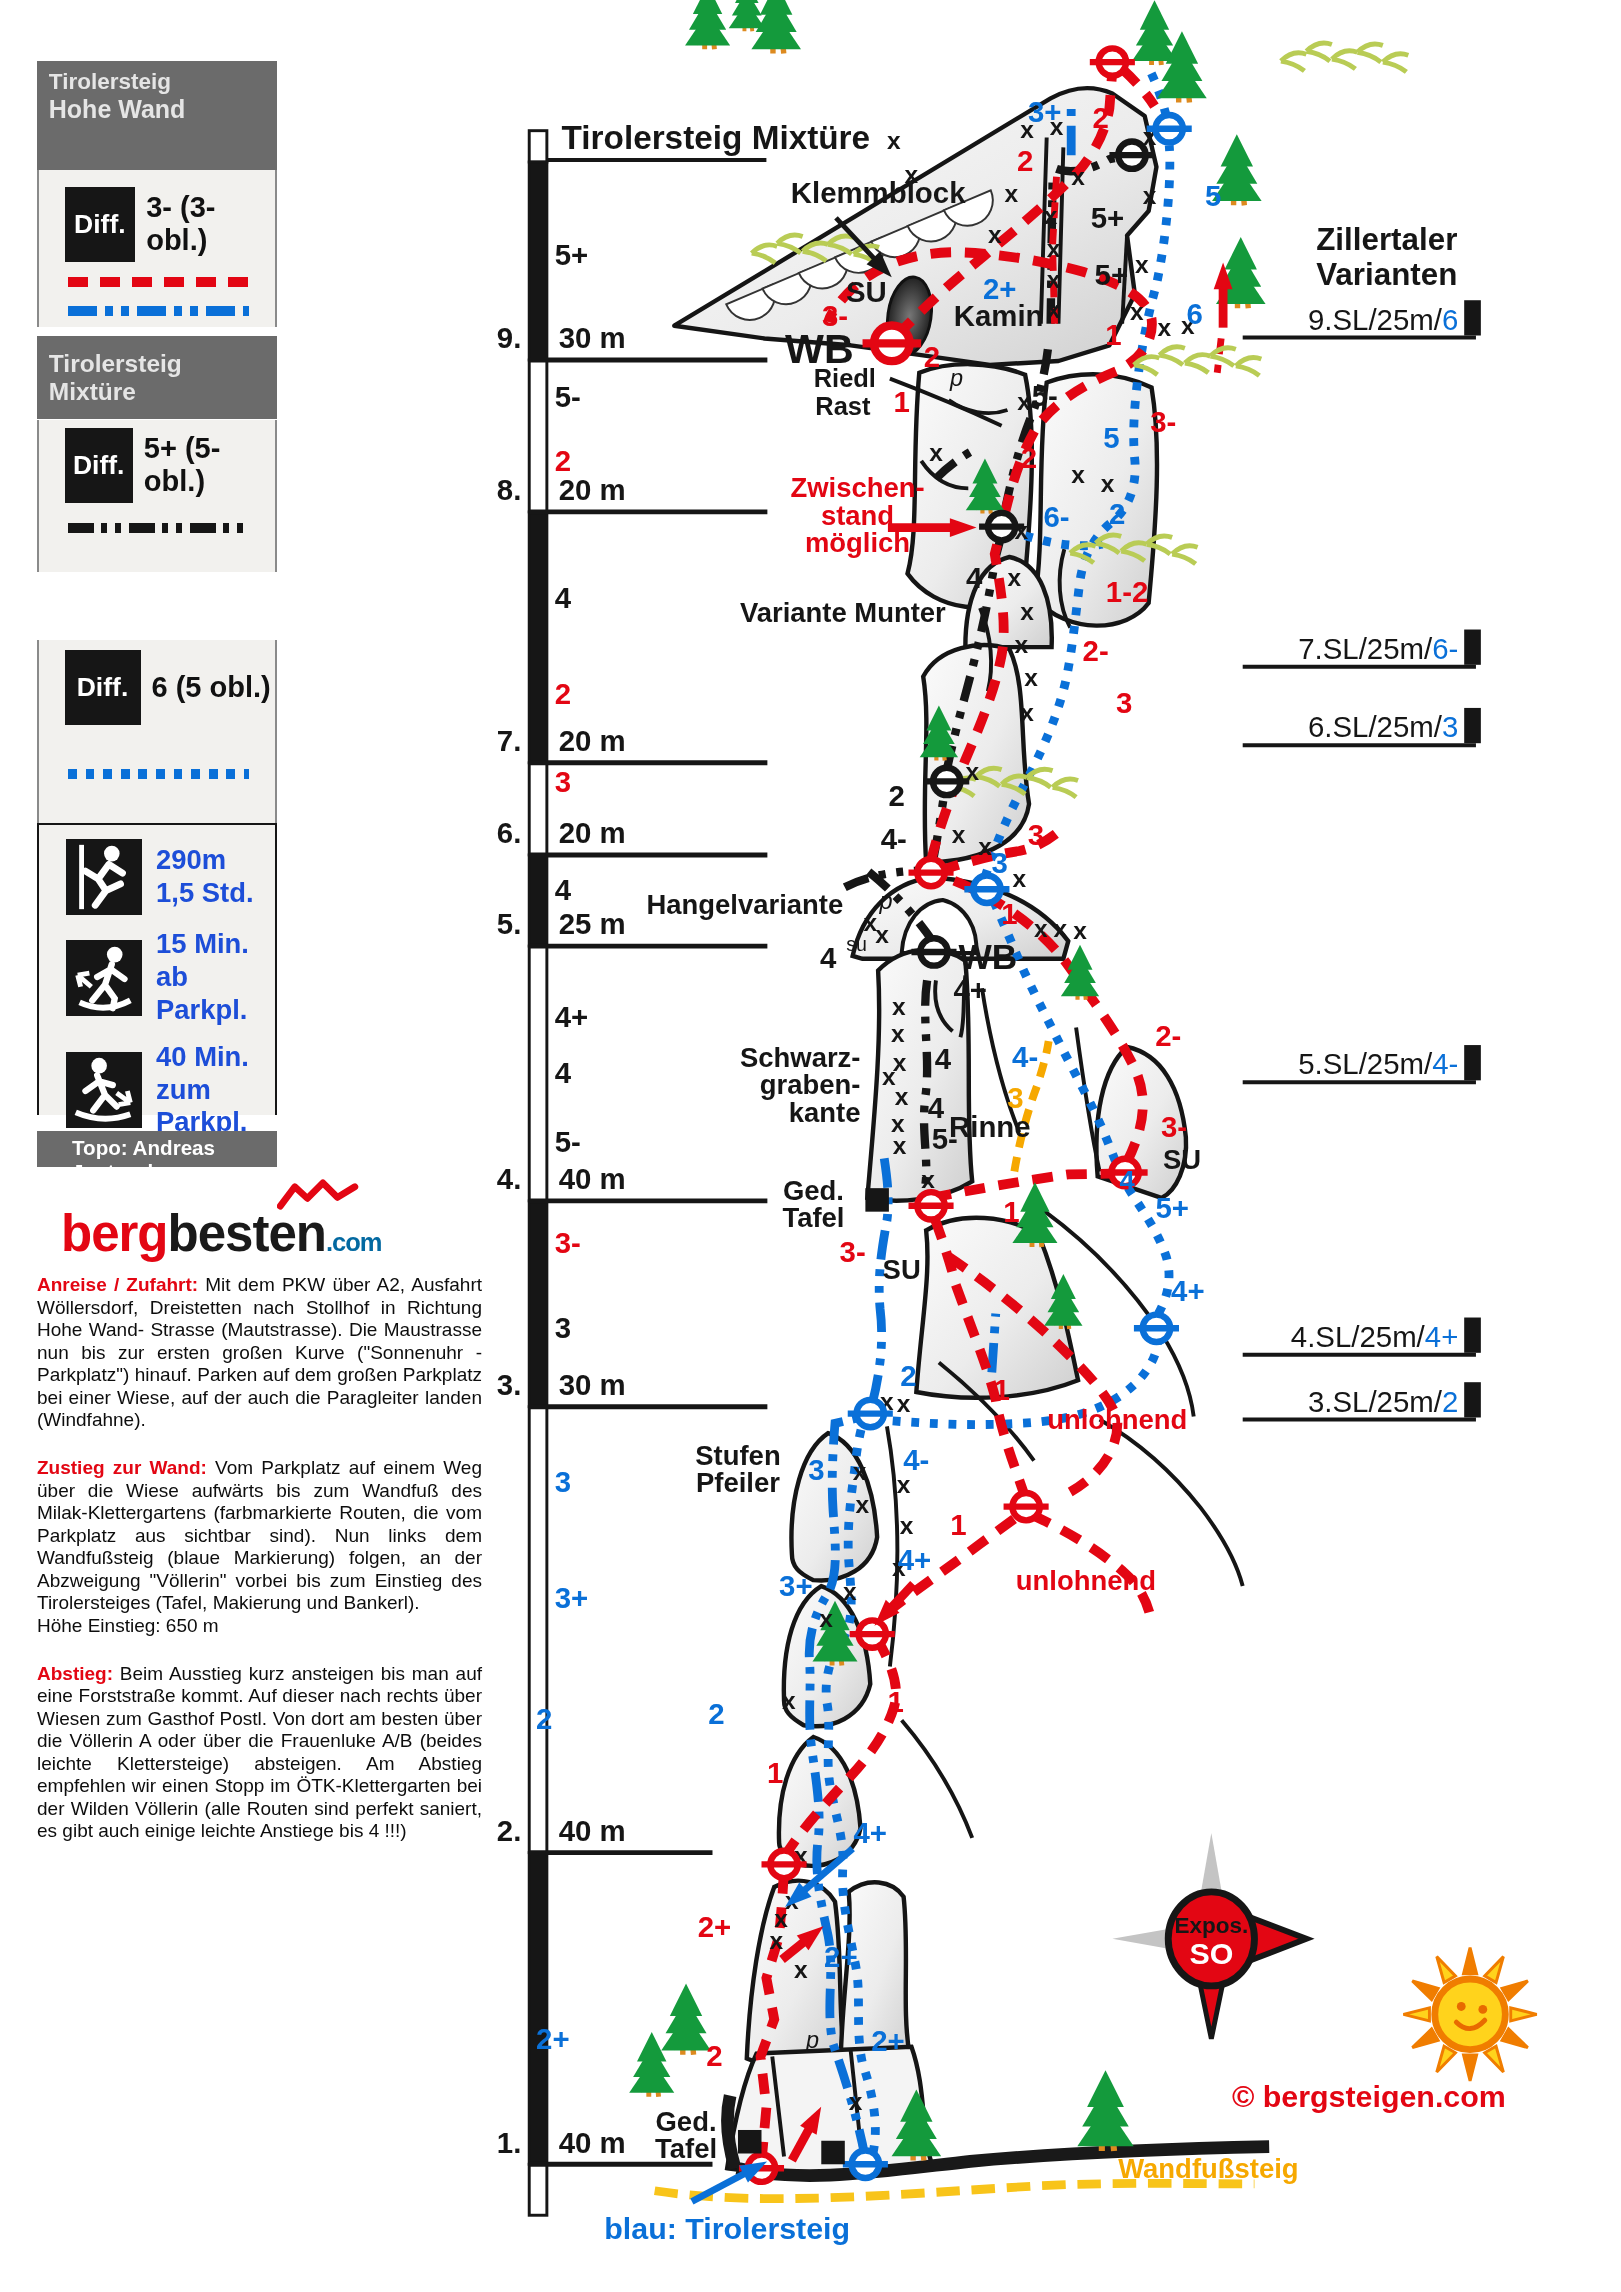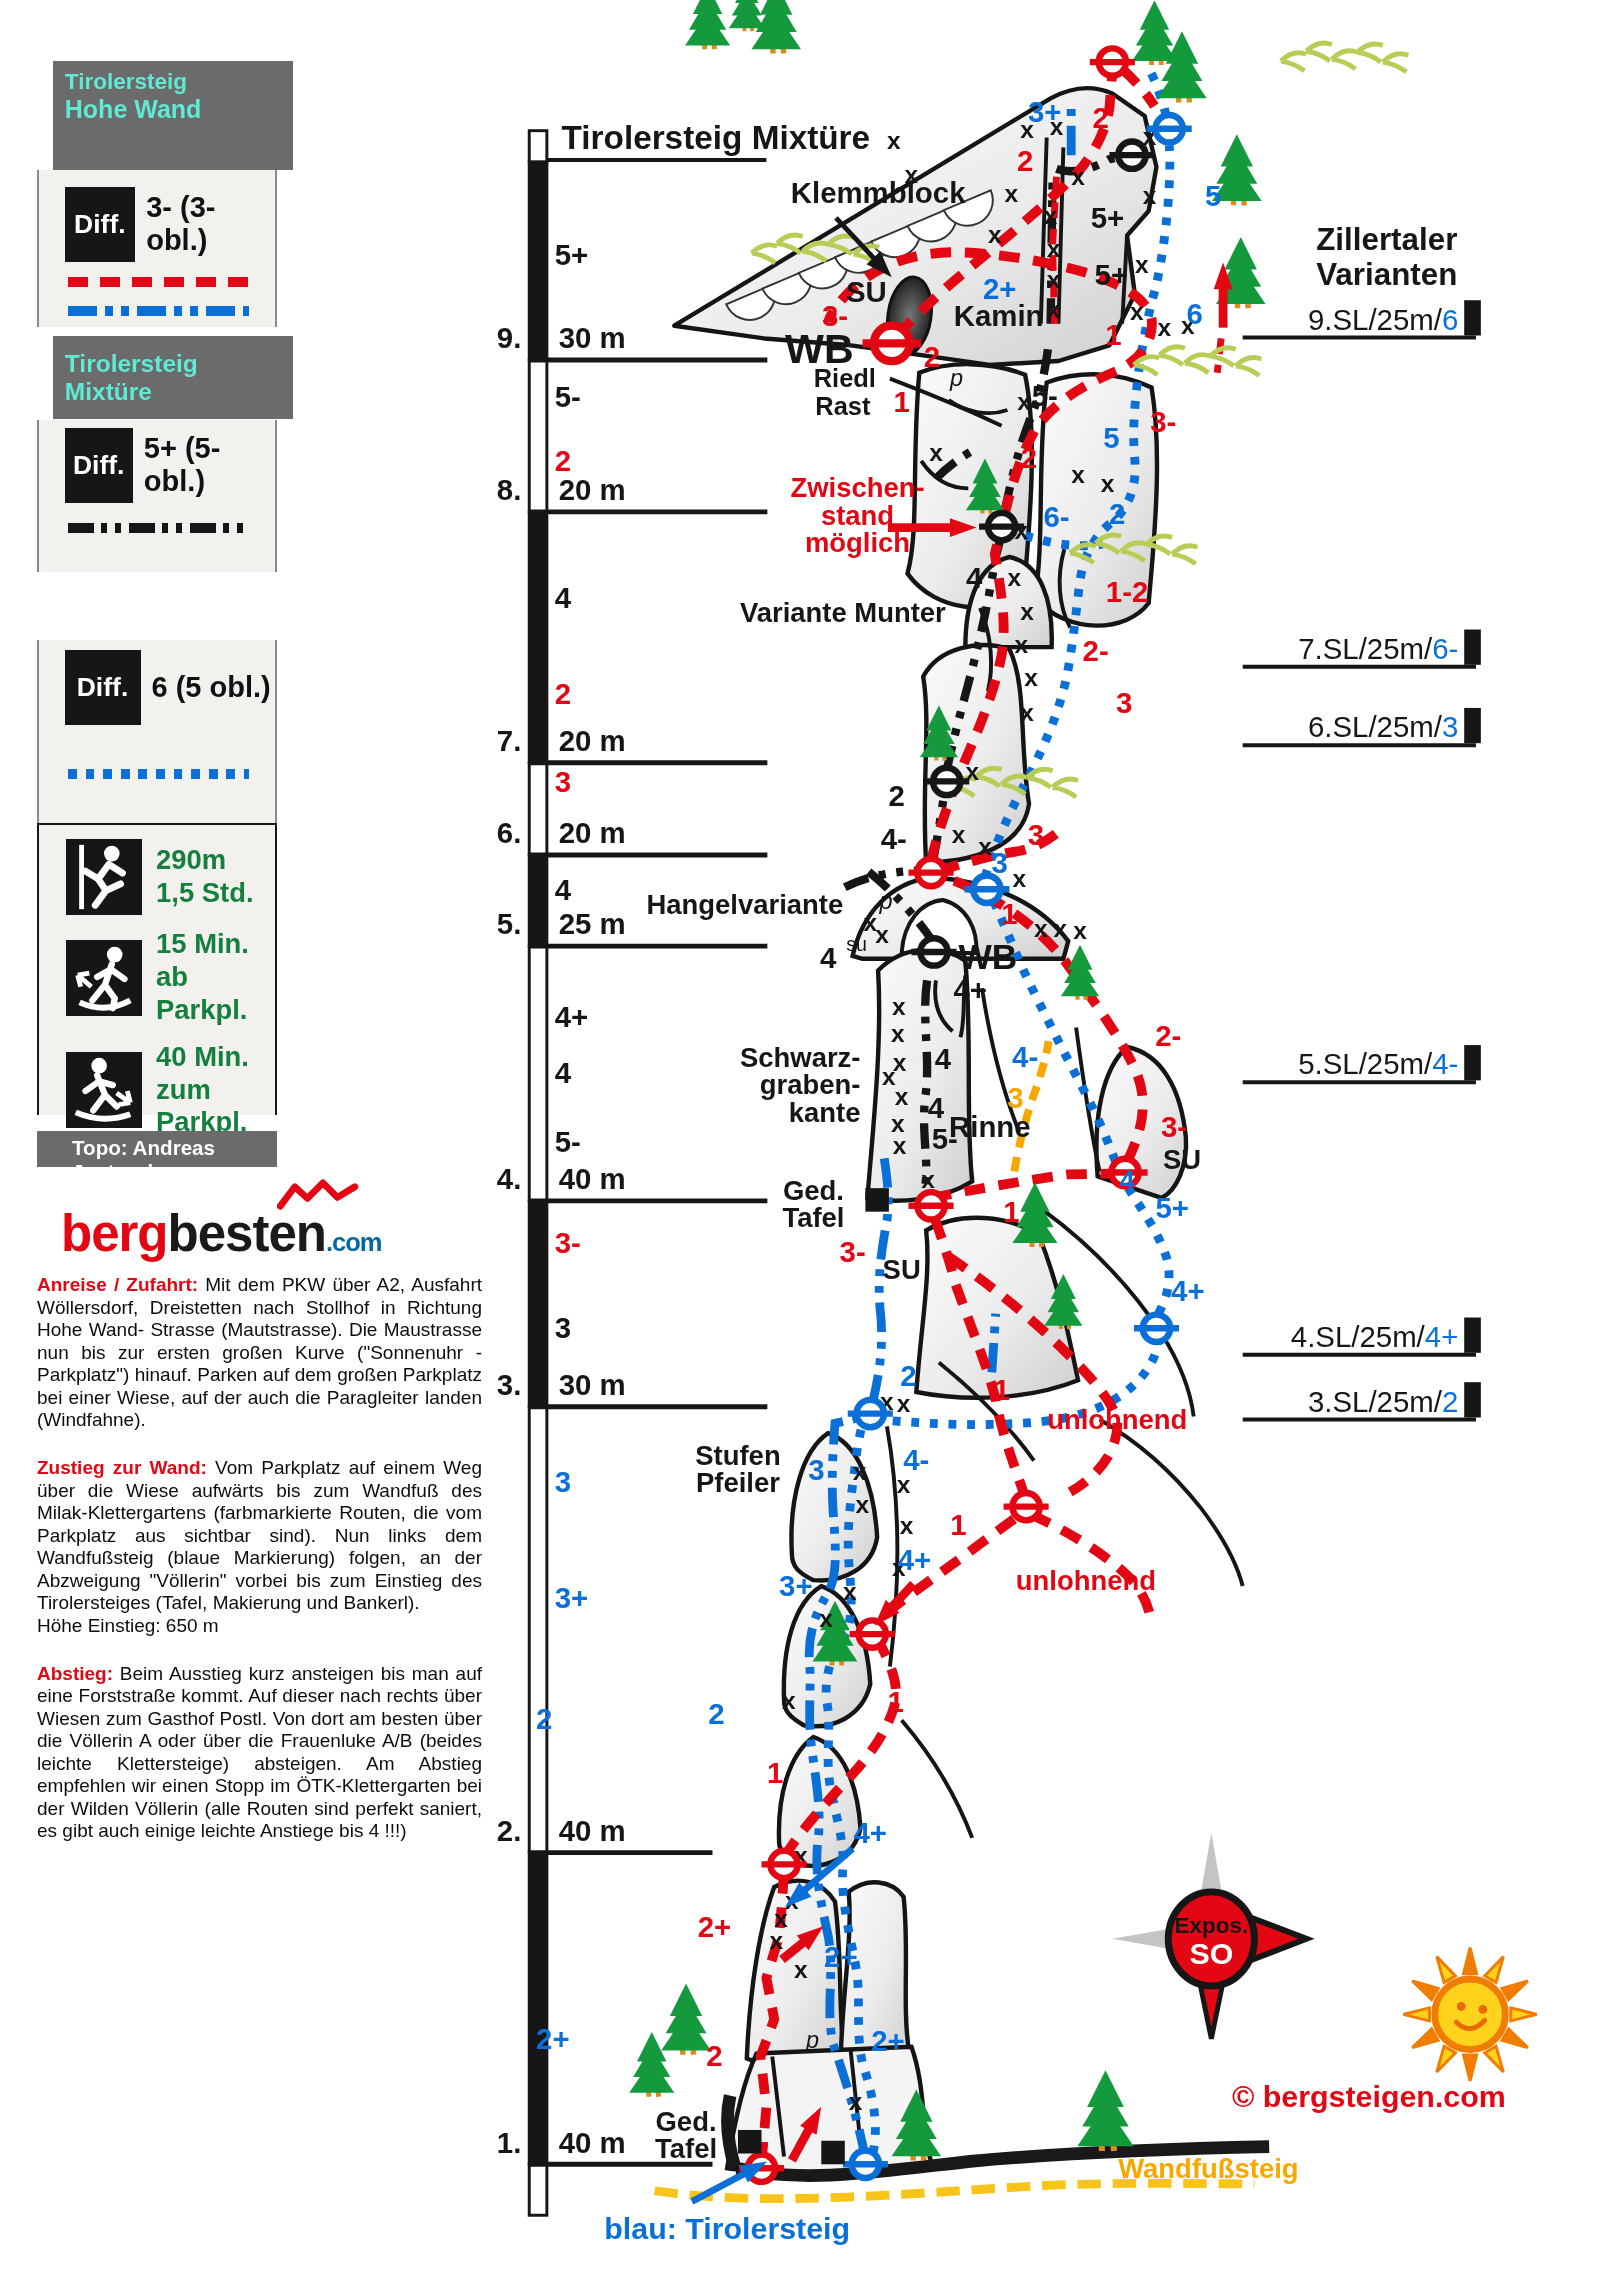--- a/index.html
+++ b/index.html
@@ -1,34 +1,34 @@
 <!DOCTYPE html>
 <html><head>
 <meta charset="utf-8">
 <style>
   html,body{margin:0;padding:0;background:#fff;}
   #page{position:relative;width:1621px;height:2293px;background:#fff;overflow:hidden;
         font-family:"Liberation Sans",sans-serif;color:#111;}
   #topo-svg{position:absolute;left:0;top:0;}
   .absbox{position:absolute;box-sizing:border-box;}
-  .lg-header{background:#6b6b6b;color:#5eead4;font-weight:bold;padding:7.8px 11.8px;margin-left:16px;}
+  .lg-header{background:#6b6b6b;color:#e5e5e5;font-weight:bold;padding:7.8px 11.8px;}
   .lg-body{background:#f2f1ee;border-left:2.9px solid #8a8a8a;border-right:2.9px solid #8a8a8a;}
   .diff-row{display:flex;align-items:center;gap:11px;padding-left:25.5px;}
   .diff-badge{background:#161616;color:#fff;font-weight:bold;font-size:26.5px;
               width:76px;height:75px;display:flex;align-items:center;justify-content:center;}
   .diff-val{font-weight:bold;font-size:29px;color:#111;}
   .lline{position:absolute;left:29px;width:181px;height:9.8px;}
   .l-red{background:repeating-linear-gradient(90deg,#e30613 0 19.6px,transparent 19.6px 32px);}
   .l-blue{background:repeating-linear-gradient(90deg,#0a70d8 0 29px,transparent 29px 37px,#0a70d8 37px 45px,transparent 45px 53px,#0a70d8 53px 61px,transparent 61px 69px);}
   .l-black{background:repeating-linear-gradient(90deg,#161616 0 25.5px,transparent 25.5px 33px,#161616 33px 39px,transparent 39px 47px,#161616 47px 53px,transparent 53px 61px);}
   .l-bdot{background:repeating-linear-gradient(90deg,#0a70d8 0 8.8px,transparent 8.8px 17.6px);}
   .stats{background:#f2f1ee;border:2.9px solid #161616;border-bottom:none;}
   .stat-row{display:flex;align-items:center;gap:13.7px;margin:13.7px 0 0 27.4px;}
   .stat-ic{width:76px;height:76px;background:#161616;flex:0 0 auto;}
-  .stat-tx{font-weight:bold;font-size:27.4px;line-height:1.2;color:#15803d;}
+  .stat-tx{font-weight:bold;font-size:27.4px;line-height:1.2;color:#1d4ed8;}
   .credit{background:#6b6b6b;color:#fff;font-weight:bold;font-size:20.6px;padding:4.9px 0 4.9px 35px;}
   .logo{position:absolute;left:61px;top:1204px;font-weight:bold;font-size:51px;letter-spacing:-1px;}
   .logo .p1{color:#e30613;} .logo .p2{color:#1a1a1a;} .logo .p3{color:#0369a1;font-size:25.5px;}
   .paras{position:absolute;left:37px;top:1274px;width:445px;font-size:19px;line-height:22.5px;
          text-align:justify;color:#0d0d0d;}
   .paras p{margin:0 0 25.5px;}
   .ptitle{color:#e30613;font-weight:bold;}
   .pheight{display:block;text-align:left;}
 </style>
 </head>

